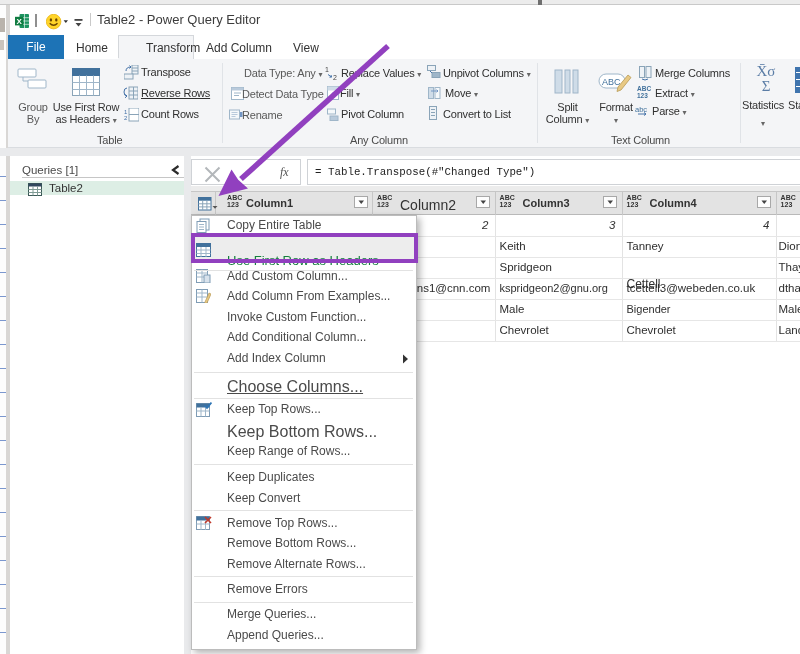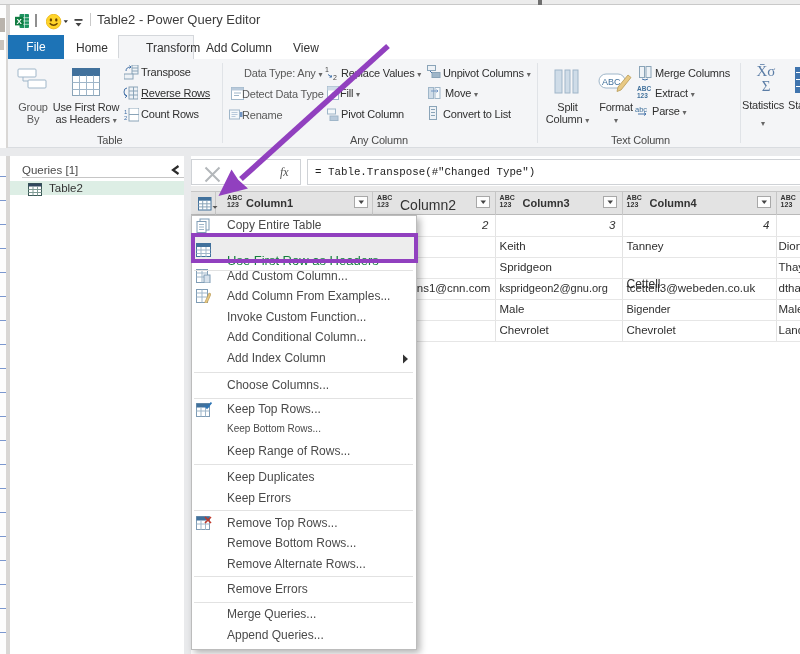--- a/index.html
+++ b/index.html
@@ -371,34 +371,34 @@
 <div class="abs" style="left:196px;top:289.1px;z-index:52;">
     <svg width="15" height="14">
       <rect x="0.5" y="0.5" width="11" height="13" fill="#fff" stroke="#7f9cb5"></rect>
       <path d="M0.5 4 h11 M0.5 8 h11 M6 0.5 v13" stroke="#9fb6c9"></path>
       <path d="M9 13 L13 4 l2 1 L11 14 l-2.3 0.6 z" fill="#e8c984" stroke="#b89a55" stroke-width="0.7"></path>
     </svg>
   </div>
 <div class="abs" style="left:227px;top:309.5px;font-size:12px;color:#4a4a4a;white-space:nowrap;z-index:52;">Invoke Custom Function...</div>
 <div class="abs" style="left:227px;top:329.9px;font-size:12px;color:#4a4a4a;white-space:nowrap;z-index:52;">Add Conditional Column...</div>
 <div class="abs" style="left:227px;top:350.9px;font-size:12px;color:#4a4a4a;white-space:nowrap;z-index:52;">Add Index Column</div>
-<div class="abs" style="left:227px;top:377.9px;font-size:12px;color:#4a4a4a;white-space:nowrap;z-index:52;">Choose Columns...</div>
+<div class="abs" style="left:227px;top:377.9px;font-size:16px;color:#4a4a4a;white-space:nowrap;z-index:52;text-decoration:underline;">Choose Columns...</div>
 <div class="abs" style="left:227px;top:402.4px;font-size:12px;color:#4a4a4a;white-space:nowrap;z-index:52;">Keep Top Rows...</div>
 <div class="abs" style="left:196px;top:402.4px;z-index:52;">
     <svg width="16" height="15">
       <rect x="0.5" y="1.5" width="13" height="13" fill="#fff" stroke="#7f9cb5"></rect>
       <rect x="0.5" y="1.5" width="13" height="4" fill="#41719c"></rect>
       <path d="M0.5 9 h13 M5 6 v8.5 M9.5 6 v8.5" stroke="#9fb6c9"></path>
       <path d="M8.5 3.5 l2.5 2.5 l4.5-5.5" stroke="#2e75b5" stroke-width="1.7" fill="none"></path>
     </svg>
   </div>
-<div class="abs" style="left:227px;top:423.4px;font-size:10px;color:#4a4a4a;white-space:nowrap;z-index:52;">Keep Bottom Rows...</div>
+<div class="abs" style="left:227px;top:423.4px;font-size:16px;color:#4a4a4a;white-space:nowrap;z-index:52;">Keep Bottom Rows...</div>
 <div class="abs" style="left:227px;top:444.4px;font-size:12px;color:#4a4a4a;white-space:nowrap;z-index:52;">Keep Range of Rows...</div>
 <div class="abs" style="left:227px;top:469.6px;font-size:12px;color:#4a4a4a;white-space:nowrap;z-index:52;">Keep Duplicates</div>
-<div class="abs" style="left:227px;top:490.6px;font-size:12px;color:#4a4a4a;white-space:nowrap;z-index:52;">Keep Errors</div>
+<div class="abs" style="left:227px;top:490.6px;font-size:12px;color:#4a4a4a;white-space:nowrap;z-index:52;">Keep Convert</div>
 <div class="abs" style="left:227px;top:515.7px;font-size:12px;color:#4a4a4a;white-space:nowrap;z-index:52;">Remove Top Rows...</div>
 <div class="abs" style="left:196px;top:515.7px;z-index:52;">
     <svg width="16" height="14">
       <rect x="0.5" y="0.5" width="13" height="13" fill="#fff" stroke="#7f9cb5"></rect>
       <rect x="0.5" y="0.5" width="13" height="4" fill="#41719c"></rect>
       <path d="M0.5 8 h13 M5 5 v9 M9.5 5 v9" stroke="#9fb6c9"></path>
       <path d="M9 1 L15 7 M15 1 L9 7" stroke="#c0392b" stroke-width="1.6"></path>
     </svg>
   </div>
 <div class="abs" style="left:227px;top:536.3px;font-size:12px;color:#4a4a4a;white-space:nowrap;z-index:52;">Remove Bottom Rows...</div>

